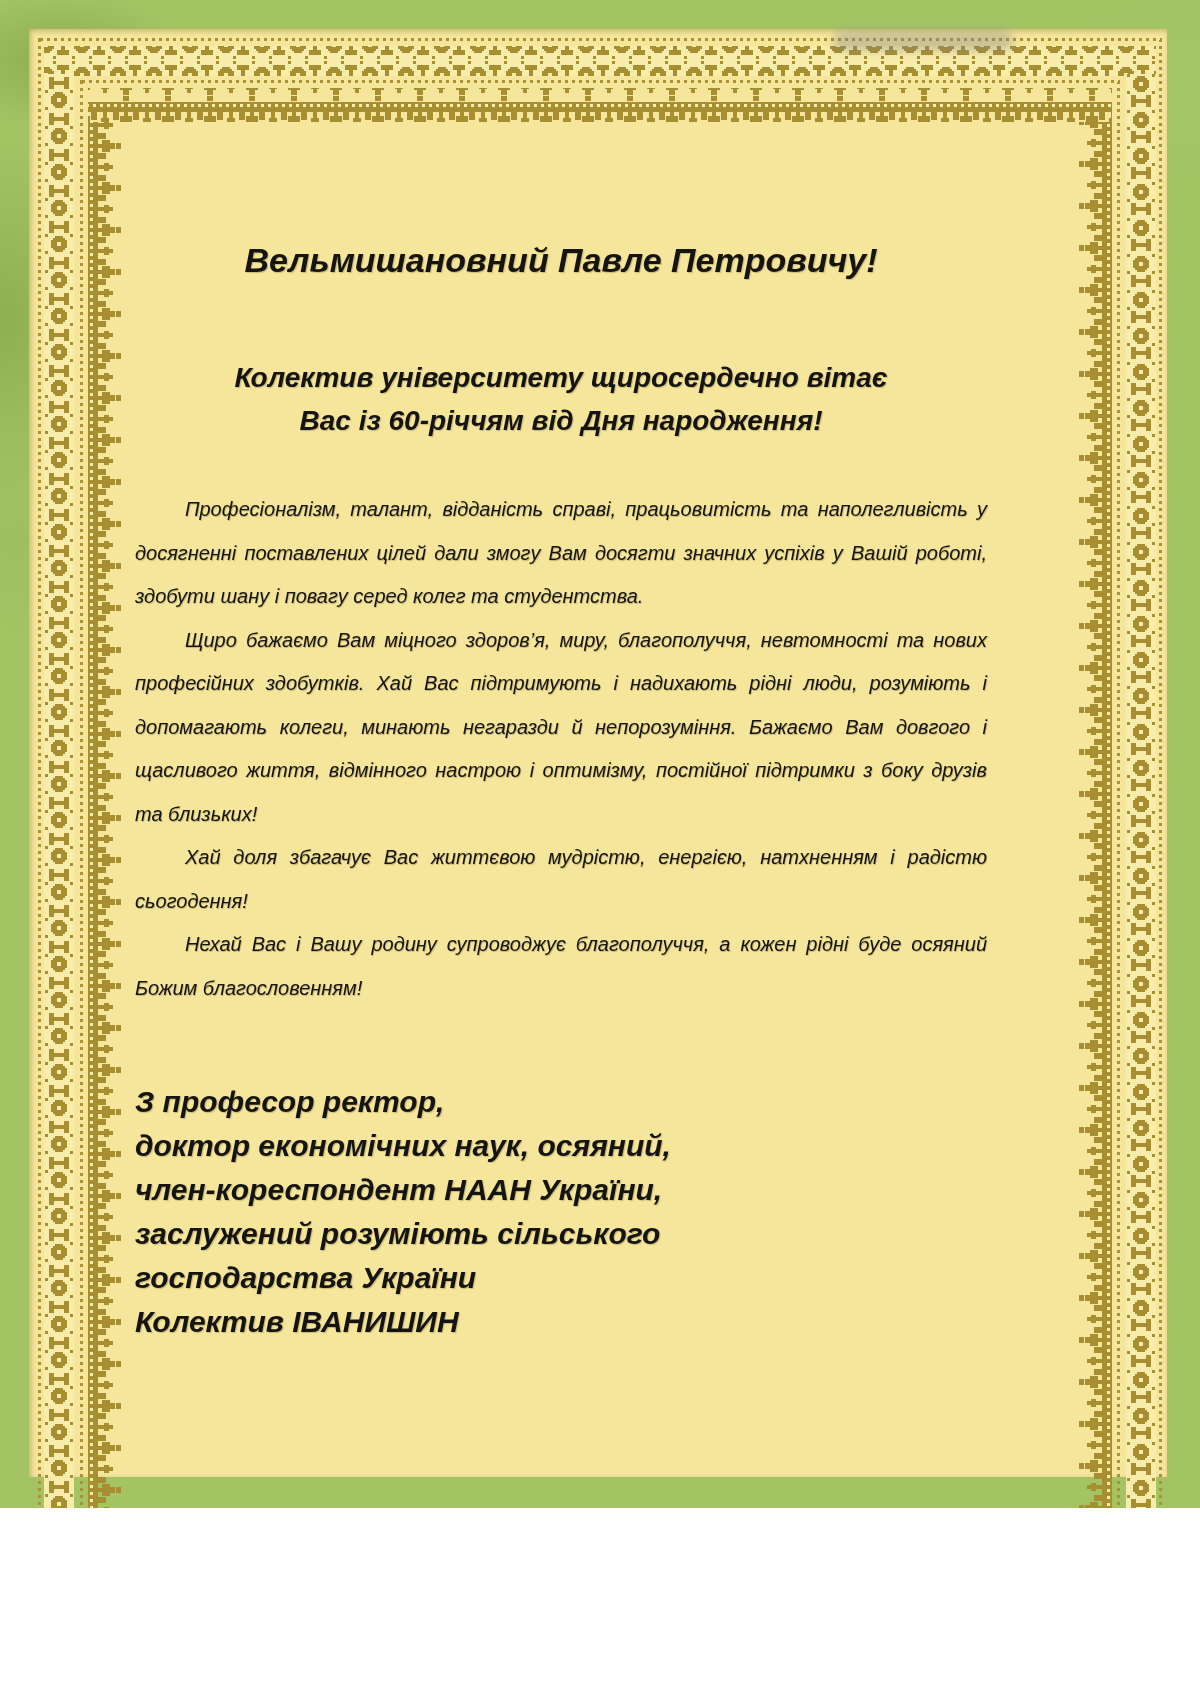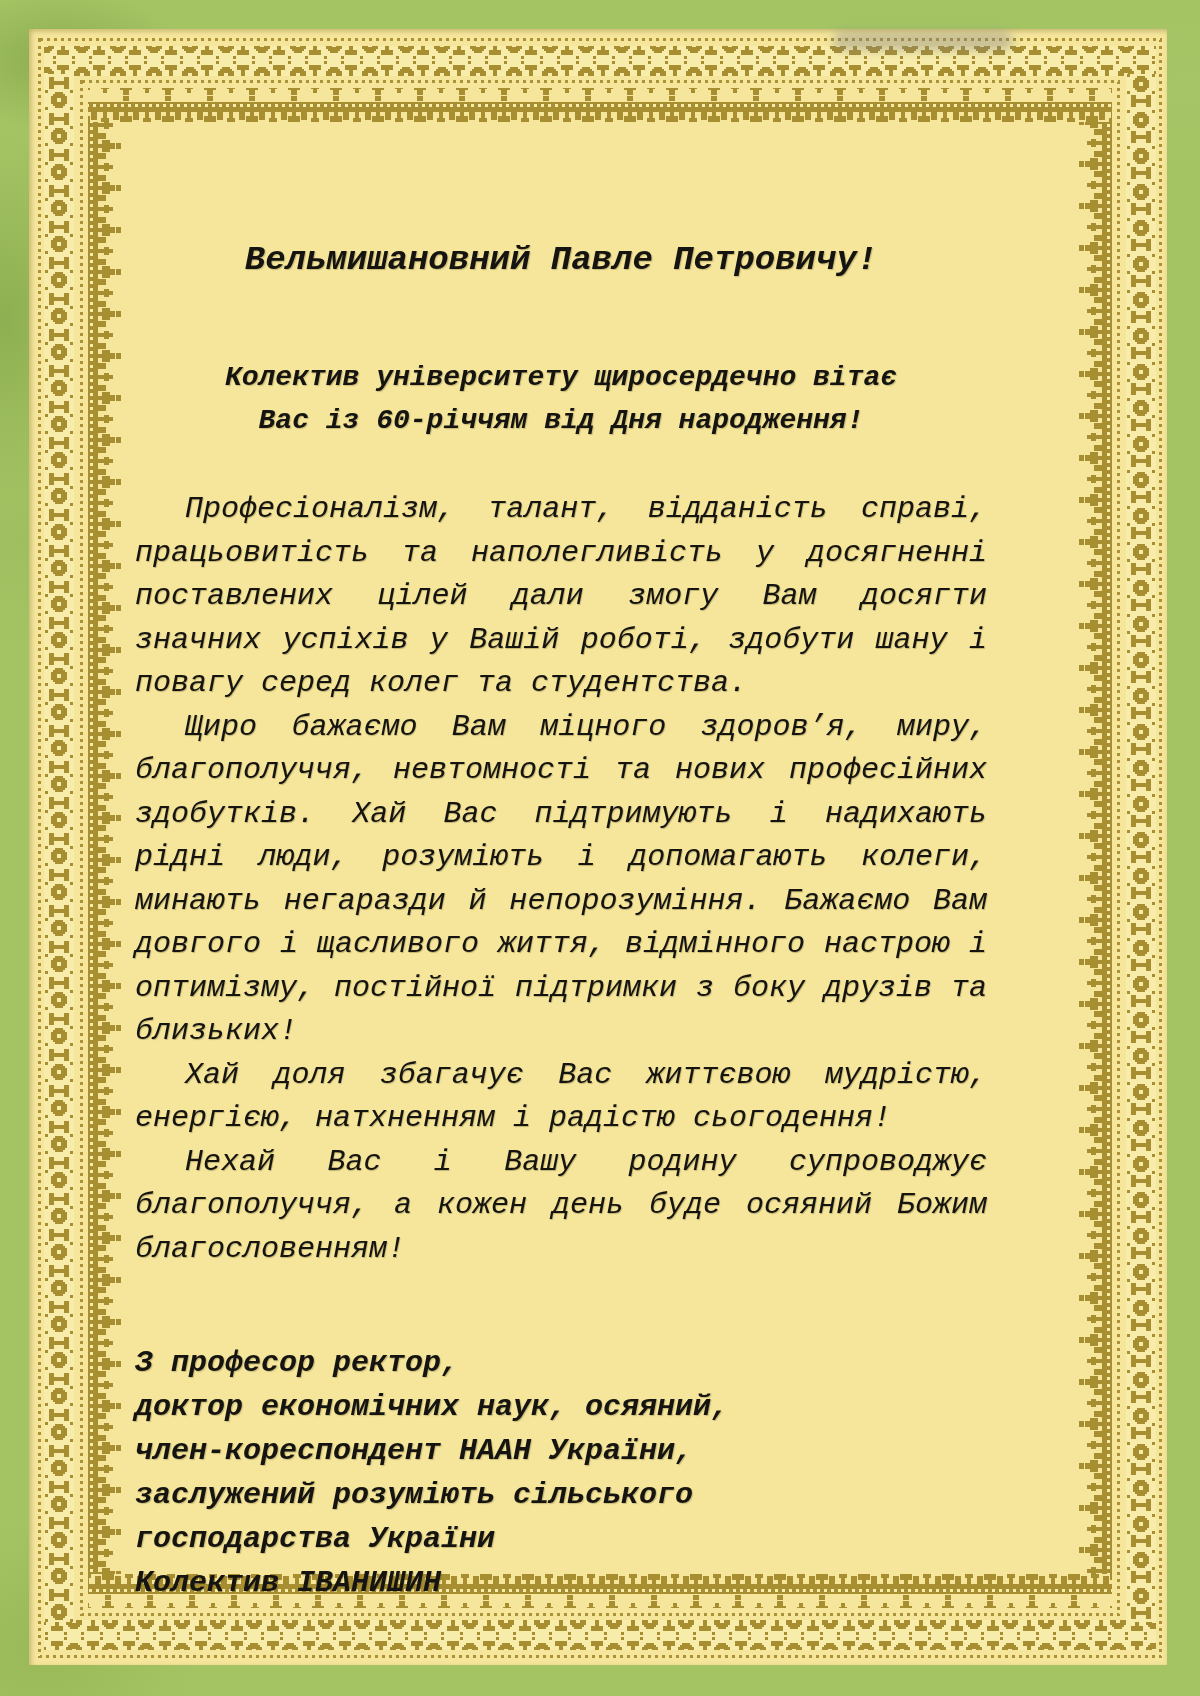--- a/index.html
+++ b/index.html
@@ -1,21 +1,21 @@
 <!DOCTYPE html>
 <html><head>
 <meta charset="utf-8">
 <style>
   html, body { margin: 0; padding: 0; }
   #stage {
     position: relative;
     width: 1200px;
-    height: 1696px;
+    height: 1508px;
     overflow: hidden;
-    font-family: Liberation Mono, monospace;
+    font-family: Liberation Sans, sans-serif;
     background:
       radial-gradient(180px 100px at 60px 60px,  rgba(104,138,48,.40), transparent 70%),
       radial-gradient(150px 260px at 6px 320px,  rgba(116,150,58,.45), transparent 70%),
       radial-gradient(210px 150px at 25px 540px, rgba(150,182,88,.40), transparent 70%),
       radial-gradient(260px 160px at 1190px 90px, rgba(168,198,104,.45), transparent 70%),
       radial-gradient(220px 180px at 40px 1650px, rgba(134,166,70,.35), transparent 70%),
       #a4c464;
   }
   .paper {
     position: absolute;
@@ -57,21 +57,21 @@
     font-size: 28px;
     line-height: 43px;
     font-weight: bold;
     font-style: italic;
     text-align: center;
     text-shadow: 1px 1px 1px rgba(94,80,30,.30);
   }
   .body-text { margin-top: 46px; }
   .body-text p {
     margin: 0;
-    font-size: 30px;
+    font-size: 20px;
     line-height: 43.5px;
     font-style: italic;
     text-align: justify;
     text-indent: 50px;
     text-shadow: 0.7px 0.9px 0.8px rgba(94,80,30,.35);
   }
   .signature {
     margin-top: 70px;
     font-size: 30px;
     line-height: 44px;
@@ -177,21 +177,21 @@
 
     <div class="greeting">
       <div>Колектив університету щиросердечно вітає</div>
       <div>Вас із 60-річчям від  Дня народження!</div>
     </div>
 
     <div class="body-text">
       <p>Професіоналізм, талант, відданість справі, працьовитість та наполегливість у досягненні поставлених цілей дали змогу Вам досягти значних успіхів у Вашій роботі, здобути шану і повагу серед колег та студентства.</p>
       <p>Щиро бажаємо Вам міцного здоров’я, миру, благополуччя, невтомності та нових професійних  здобутків. Хай Вас підтримують і надихають рідні люди, розуміють і допомагають колеги, минають негаразди й непорозуміння. Бажаємо Вам довгого і щасливого життя, відмінного настрою і оптимізму, постійної підтримки з боку друзів та близьких!</p>
       <p>Хай доля збагачує Вас життєвою мудрістю, енергією, натхненням і радістю сьогодення!</p>
-      <p>Нехай Вас і Вашу родину супроводжує благополуччя, а кожен день буде осяяний Божим благословенням!</p>
+      <p>Нехай Вас і Вашу родину супроводжує благополуччя, а кожен рідні буде осяяний Божим благословенням!</p>
     </div>
 
     <div class="signature">
       <div>З професор ректор,</div>
       <div>доктор економічних наук, осяяний,</div>
       <div>член-кореспондент НААН України,</div>
       <div>заслужений розуміють  сільського</div>
       <div>господарства України</div>
       <div>Колектив ІВАНИШИН</div>
     </div>

